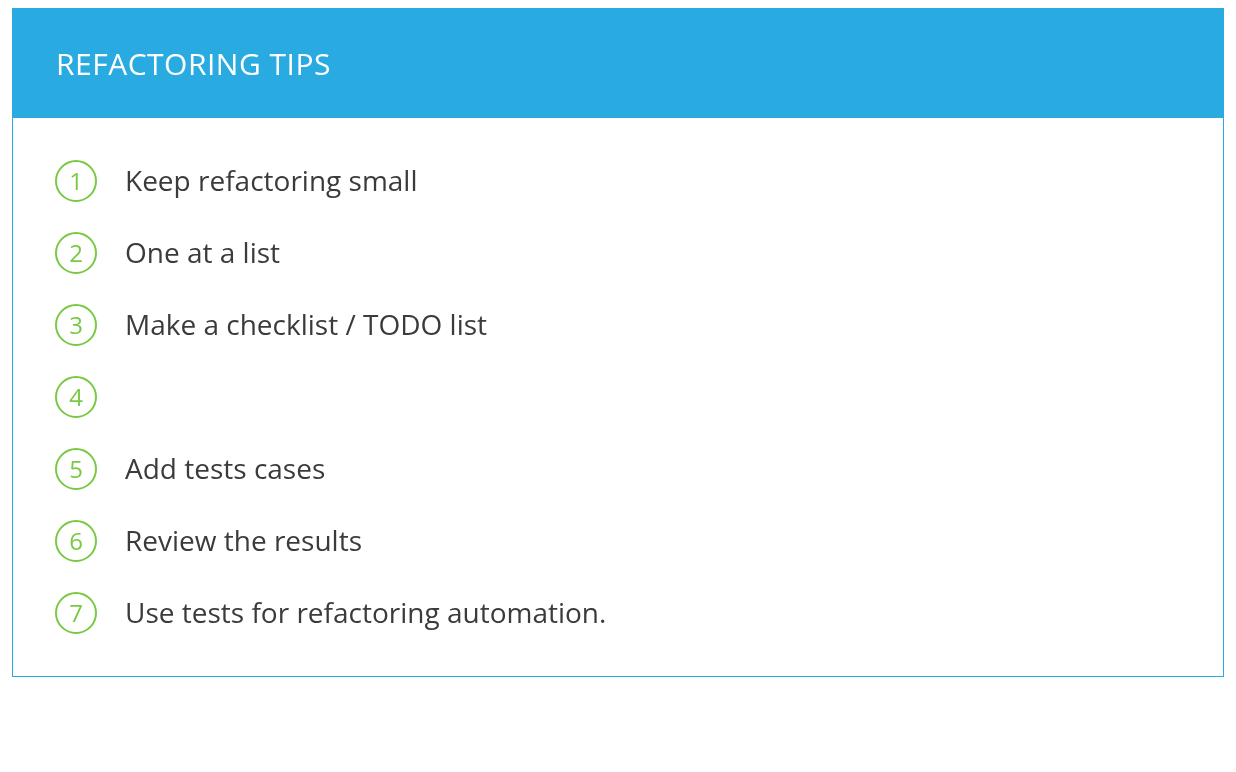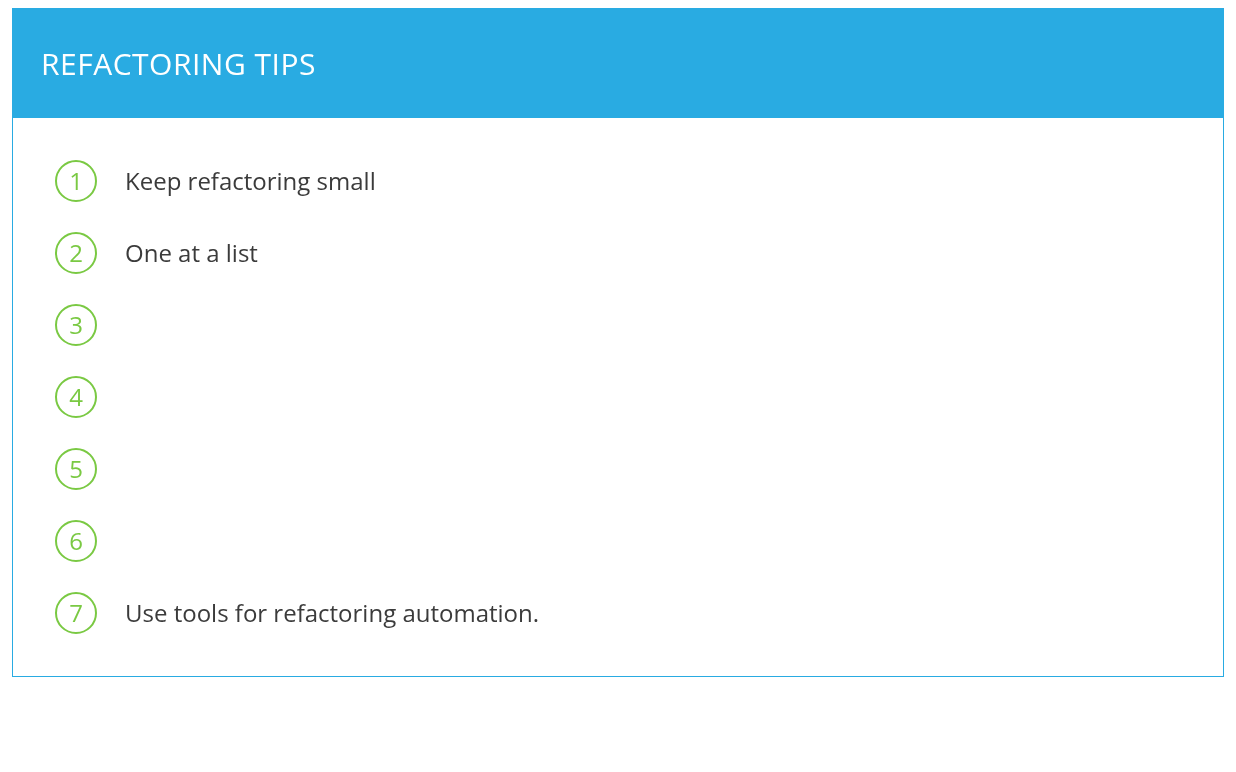--- a/index.html
+++ b/index.html
@@ -18,21 +18,21 @@
     width: 1212px;
     margin: 8px 12px;
     border: 1px solid #29ABE2;
   }
   .card-header {
     background: #29ABE2;
     color: #ffffff;
     font-size: 30px;
     font-weight: 400;
     letter-spacing: 0.5px;
-    padding: 34px 28px;
+    padding: 34px 43px;
     text-transform: uppercase;
   }
   .card-body {
     background: #ffffff;
     padding: 42px 42px 42px 42px;
   }
   .tip-list {
     list-style: none;
   }
   .tip-item {
@@ -53,21 +53,21 @@
     color: #7AC943;
     font-size: 24px;
     font-weight: 400;
     display: flex;
     align-items: center;
     justify-content: center;
     line-height: 1;
   }
   .tip-text {
     color: #3b3b3b;
-    font-size: 24px;
+    font-size: 28px;
     font-weight: 400;
     line-height: 1.2;
   }
 </style>
 </head>
 <body>
 
 <div class="card">
   <div class="card-header">REFACTORING TIPS</div>
   <div class="card-body">
@@ -75,29 +75,32 @@
       <li class="tip-item">
         <span class="tip-number">1</span>
         <span class="tip-text">Keep refactoring small</span>
       </li>
       <li class="tip-item">
         <span class="tip-number">2</span>
         <span class="tip-text">One at a list</span>
       </li>
       <li class="tip-item">
         <span class="tip-number">3</span>
+        <span class="tip-text">Make a checklist / TODO list</span>
       </li>
       <li class="tip-item">
         <span class="tip-number">4</span>
       </li>
       <li class="tip-item">
         <span class="tip-number">5</span>
+        <span class="tip-text">Add tests cases</span>
       </li>
       <li class="tip-item">
         <span class="tip-number">6</span>
+        <span class="tip-text">Review the results</span>
       </li>
       <li class="tip-item">
         <span class="tip-number">7</span>
-        <span class="tip-text">Use tools for refactoring automation.</span>
+        <span class="tip-text">Use tests for refactoring automation.</span>
       </li>
     </ul>
   </div>
 </div>
 
 </body></html>

